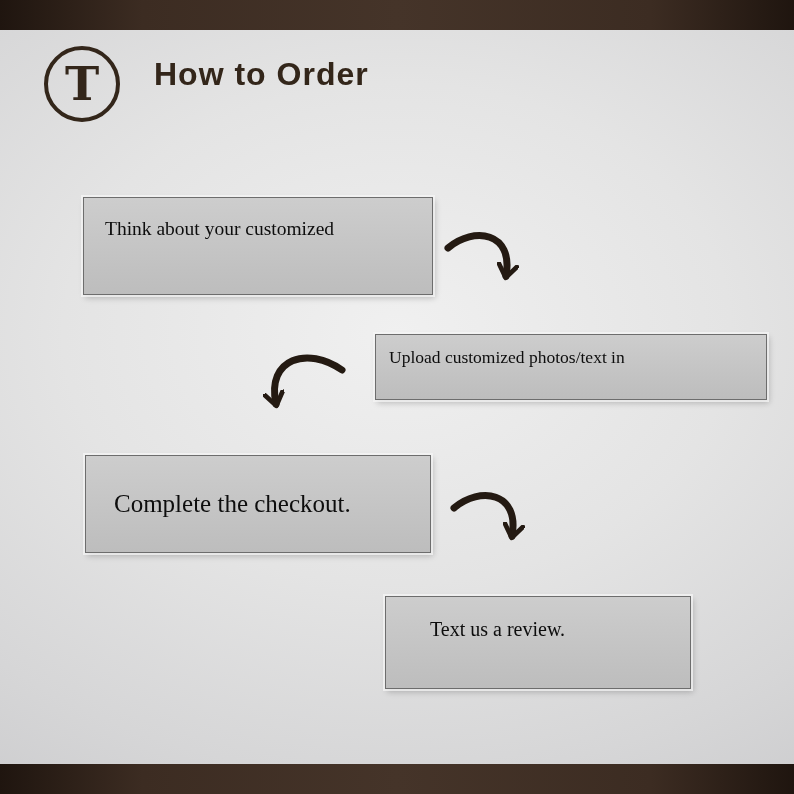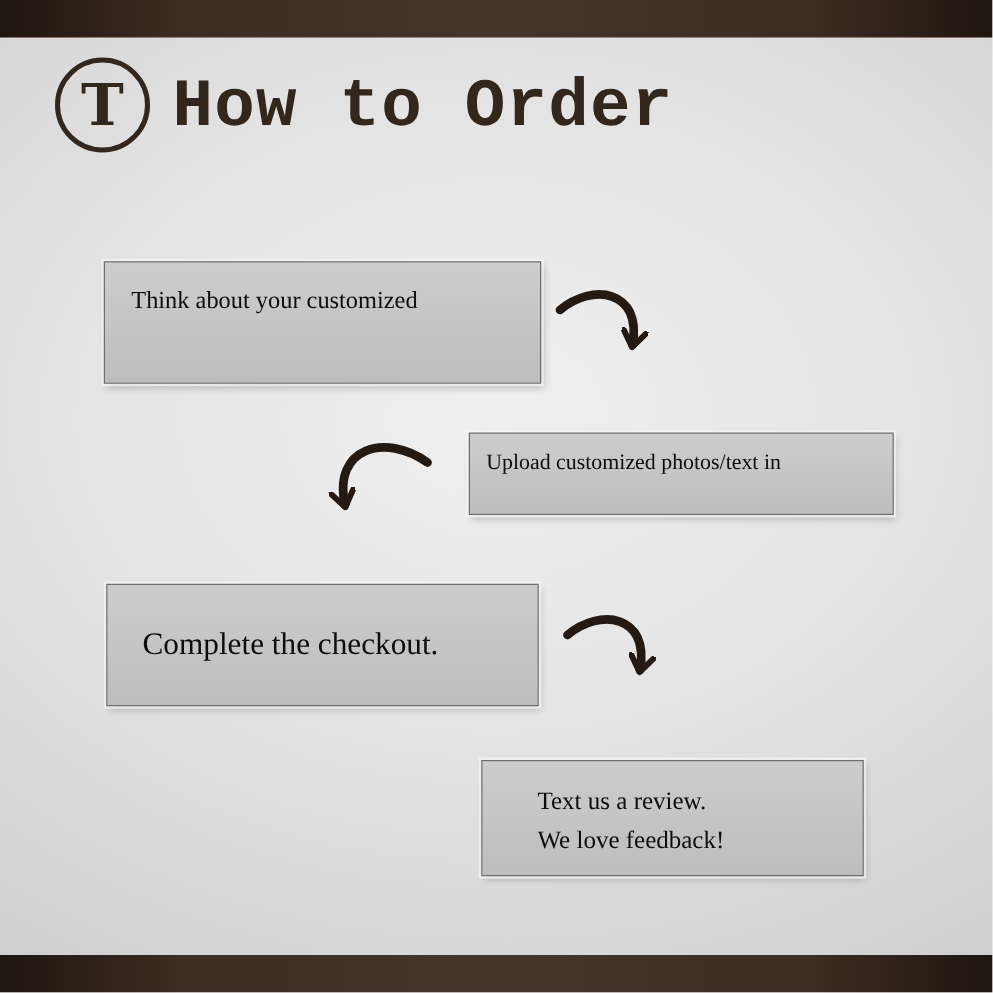--- a/index.html
+++ b/index.html
@@ -36,46 +36,45 @@
     align-items: center;
     justify-content: center;
     color: #33261a;
     font-family: "DejaVu Serif", serif;
     font-size: 46px;
     font-weight: 700;
     background: transparent;
   }
   .page-title {
     position: absolute;
-    left: 138px;
+    left: 154px;
     top: 56px;
     color: #33261a;
-    font-family: Liberation Mono, monospace;
-    font-size: 54px;
+    font-family: Liberation Sans, sans-serif;
+    font-size: 32px;
     font-weight: 700;
     letter-spacing: 1px;
     white-space: nowrap;
   }
 
   .step-box {
     position: absolute;
     box-sizing: border-box;
     background: linear-gradient(#cdcdcd, #bdbdbd);
     border: 1px solid #6d6d6d;
     box-shadow: 0 0 0 2px rgba(245,245,245,0.75), 2px 3px 6px rgba(0,0,0,0.22);
     color: #0d0d0d;
-    margin-top: 12px;
   }
   .step-1 {
     left: 83px; top: 197px; width: 350px; height: 98px;
     font-size: 19.5px; line-height: 1.6;
     padding: 15px 10px 0 21px;
   }
   .step-2 {
-    left: 375px; top: 334px; width: 340px; height: 66px;
+    left: 375px; top: 334px; width: 392px; height: 66px;
     font-size: 17.5px; line-height: 1.5;
     padding: 9px 4px 0 13px;
   }
   .step-3 {
     left: 85px; top: 455px; width: 346px; height: 98px;
     font-size: 25px;
     display: flex; align-items: center;
     padding: 0 16px 0 28px;
   }
   .step-4 {
@@ -139,18 +138,17 @@
   </div>
 
   
   <svg class="arrow-svg" style="left:448px; top:486px;" width="95" height="85">
     <path class="arrow-path" d="M6,22 C32,0 72,6 64,50" marker-end="url(#ah)"></path>
   </svg>
 
   
   <div class="step-box step-4">
     <div>Text us a review.</div>
-    <div>We love feedback!</div>
   </div>
 
   <div class="bar bar-bottom"></div>
 
 </div>
 
 </body></html>

